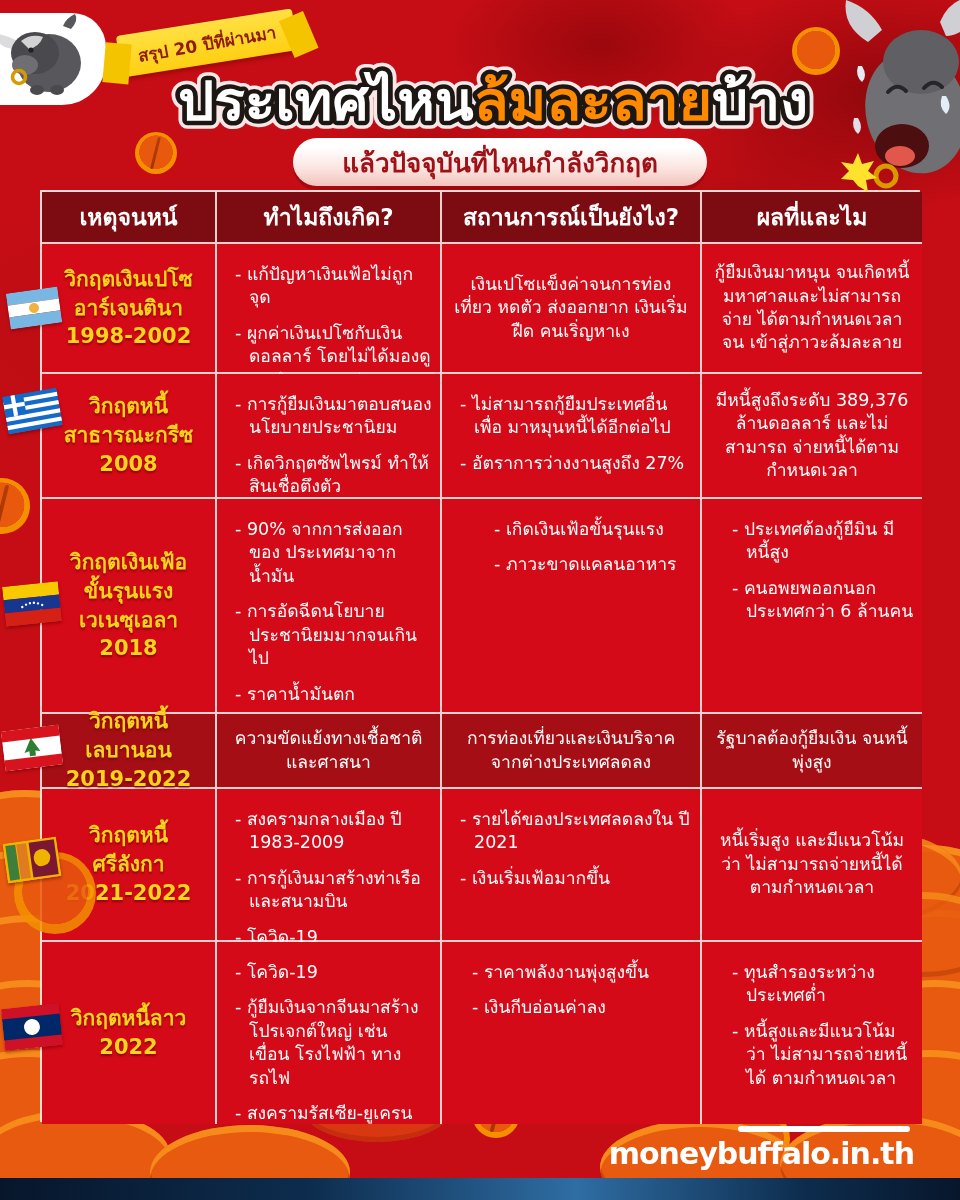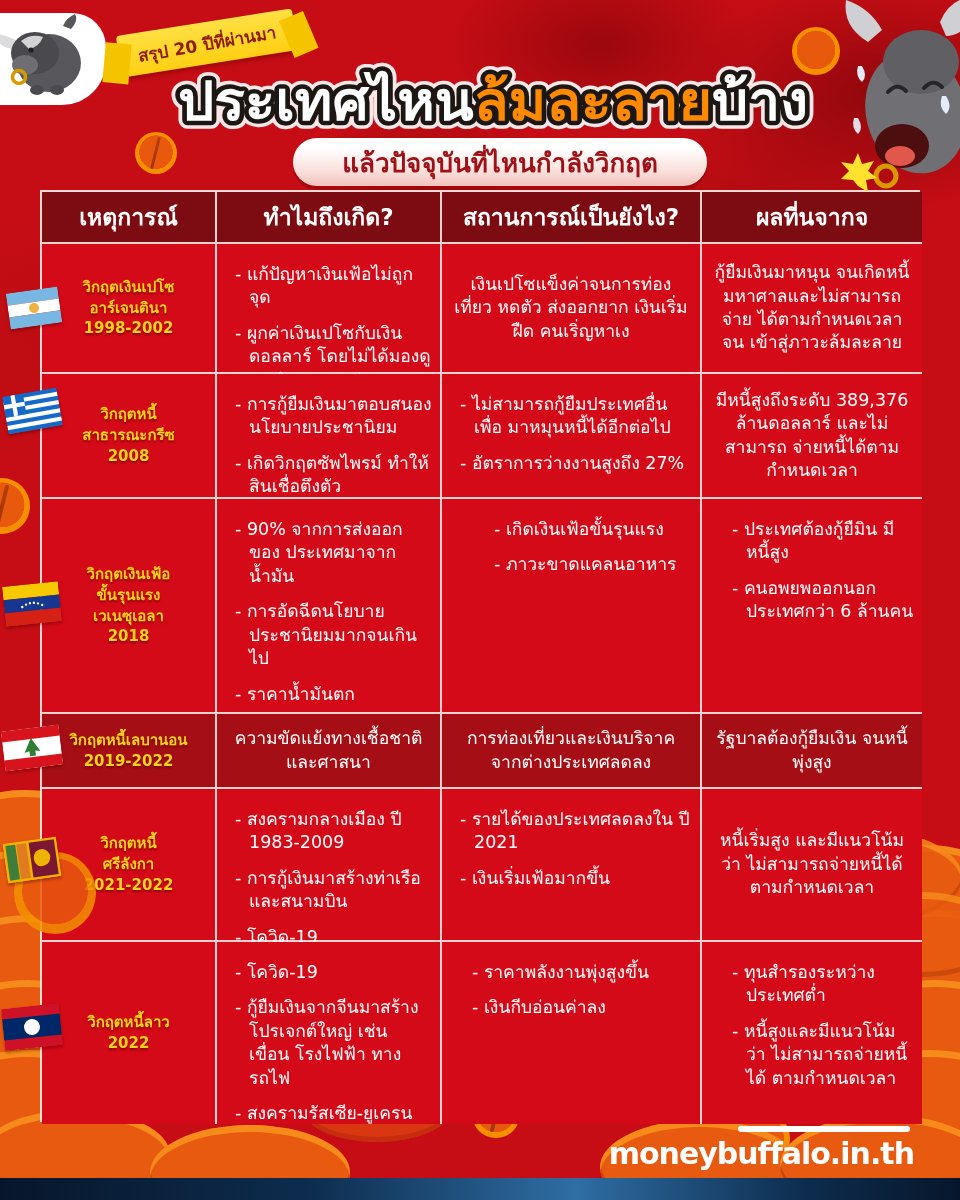--- a/index.html
+++ b/index.html
@@ -81,21 +81,21 @@
     display:flex;flex-direction:column;justify-content:center;
     position:relative;
   }
   .cell.lastcol{border-right:none;}
   .cell.lastrow{border-bottom:none;}
   .bg-bright{background:#d40a18;}
   .bg-dark{background:#7c0c11;}
   .bg-mid{background:#a50e15;}
   .hdr{align-items:center;font-size:23px;font-weight:600;text-align:center;}
   .event{
-    color:#ffd21c;font-weight:bold;font-size:15px;line-height:1.38;text-align:center;
+    color:#ffd21c;font-weight:bold;font-size:21px;line-height:1.38;text-align:center;
     white-space:pre-line;padding:4px 6px;
     text-shadow:0 2px 2px rgba(90,0,0,.55);
   }
   .body-cell{font-size:17.5px;line-height:1.34;z-index:2;}
   .bullets{justify-content:flex-start;text-align:left;padding:13px 8px 8px 18px;}
   .bullets .line{padding-left:14px;text-indent:-14px;margin:6px 0;}
   .bullets .line:before{content:"- ";}
   .indent-more{padding-left:52px;}
   .indent-mid{padding-left:30px;}
   .center-cell{text-align:center;padding:10px 12px;}
@@ -200,30 +200,30 @@
     </div>
   <div class="deco stackcoin" style="left:750px;top:640px;width:170px;height:90px;opacity:.85;"></div>
   <div class="deco stackcoin" style="left:800px;top:700px;width:160px;height:85px;opacity:.85;"></div>
   <div class="deco coin" style="left:-28px;top:660px;width:82px;height:82px;opacity:.85;"></div>
   <div class="deco coin" style="left:430px;top:898px;width:48px;height:48px;">
       <div class="crack"></div>
     </div>
   <div class="deco stackcoin" style="left:260px;top:880px;width:150px;height:70px;opacity:.55;"></div>
 
   <div class="cell hdr bg-dark">
-      <span>เหตุการณ์</span>
+      <span>เหตุจนหน์</span>
     </div>
   <div class="cell hdr bg-dark">
       <span>ทำไมถึงเกิด?</span>
     </div>
   <div class="cell hdr bg-dark">
       <span>สถานการณ์เป็นยังไง?</span>
     </div>
   <div class="cell hdr bg-dark lastcol">
-      <span>ผลที่นจากจ</span>
+      <span>ผลที่และไม</span>
     </div>
 
   <div class="cell bg-bright event">วิกฤตเงินเปโซ
 อาร์เจนตินา
 1998-2002</div>
   <div class="cell bg-bright body-cell bullets">
       <div class="line">แก้ปัญหาเงินเฟ้อไม่ถูกจุด</div>
       <div class="line">ผูกค่าเงินเปโซกับเงินดอลลาร์ โดยไม่ได้มองดูทุนสำรองระหว่างประเทศ</div>
     </div>
   <div class="cell bg-bright body-cell center-cell">

